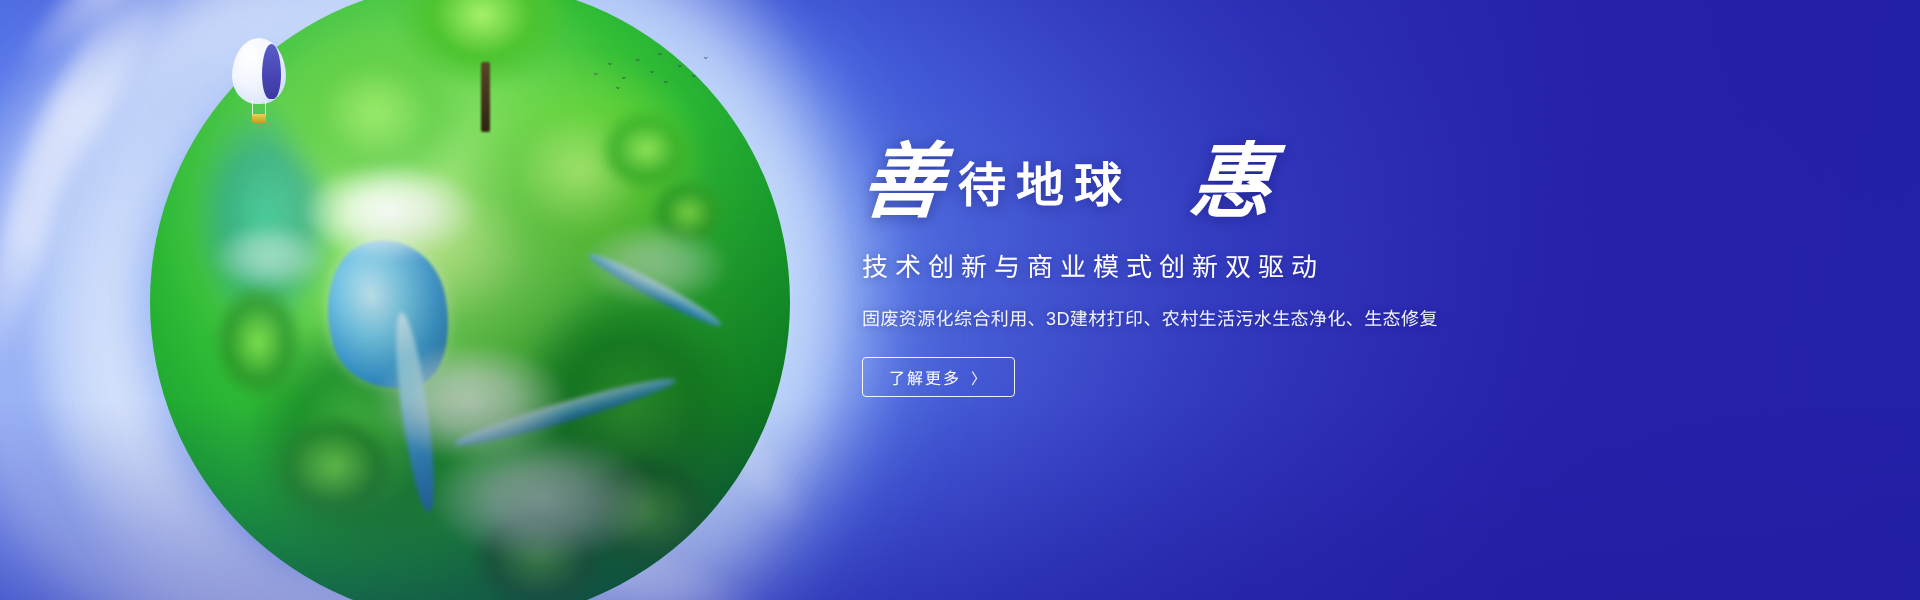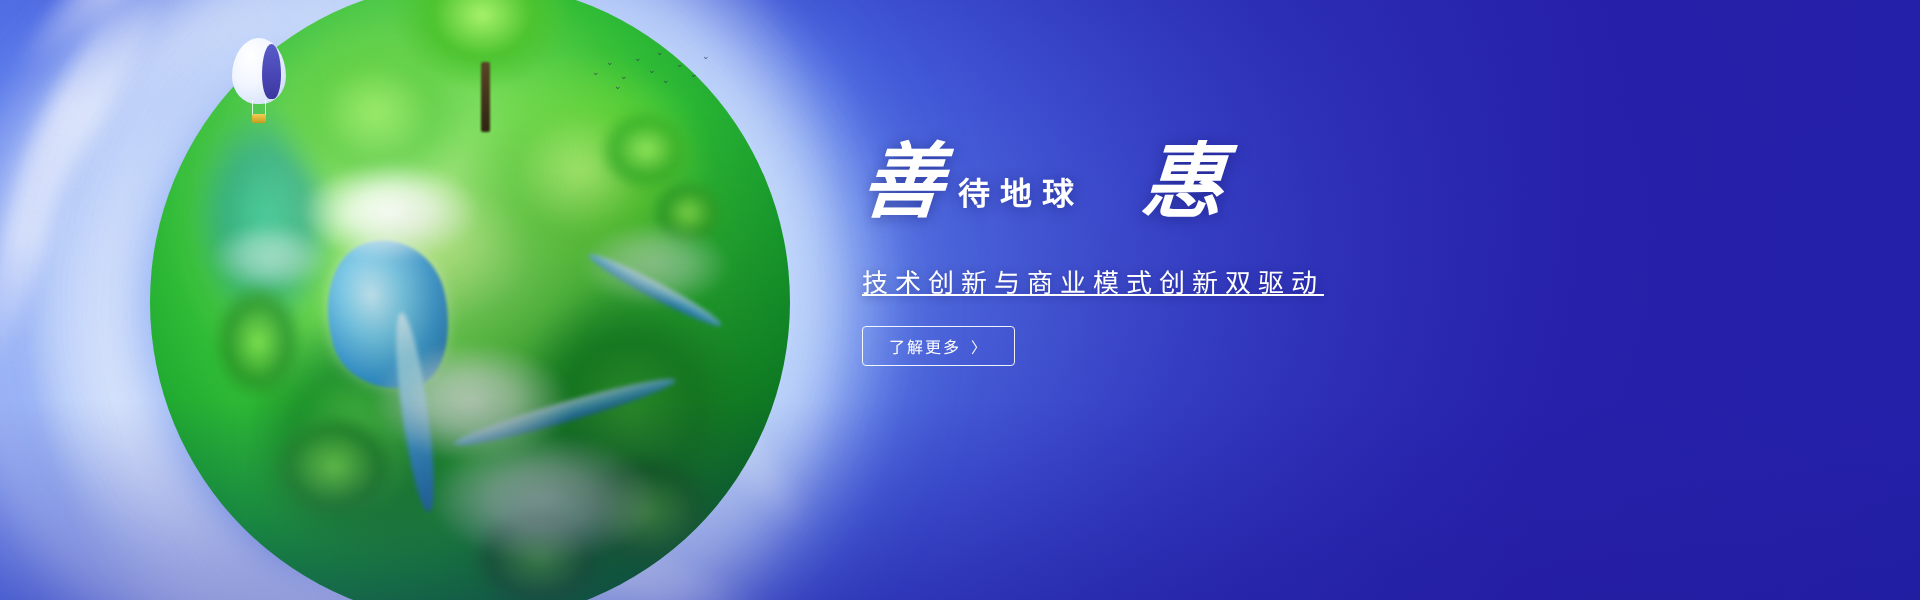--- a/index.html
+++ b/index.html
@@ -191,37 +191,36 @@
     font-family:"Liberation Serif","DejaVu Serif",serif;
     font-size:82px;
     font-weight:700;
     line-height:0.95;
     letter-spacing:2px;
     font-style:italic;
     transform:skewX(-4deg);
   }
   .hl-small {
     font-family:Liberation Sans, sans-serif;
-    font-size:32px;
+    font-size:48px;
     font-weight:700;
     letter-spacing:10px;
     line-height:1;
     padding-bottom:12px;
     margin-left:12px;
   }
   .hl-gap { width:58px; }
 
   .subtitle {
-    margin-top:40px;
+    margin-top:24px;
     color:#ffffff;
     font-size:26px;
     letter-spacing:7px;
     white-space:nowrap;
     text-shadow:0 1px 10px rgba(10,10,80,0.35);
-    text-decoration:underline;
   }
   .desc {
     margin-top:21px;
     color:#f2f4ff;
     font-size:18px;
     letter-spacing:0.4px;
     white-space:nowrap;
     text-shadow:0 1px 8px rgba(10,10,80,0.35);
   }
   .cta {
@@ -326,20 +325,21 @@
 
     <div class="headline">
       <span class="hl-big">善</span>
       <span class="hl-small">待地球</span>
       <span class="hl-gap"></span>
       <span class="hl-big">惠</span>
     </div>
 
     <div class="subtitle">技术创新与商业模式创新双驱动</div>
 
+    <div class="desc">固废资源化综合利用、3D建材打印、农村生活污水生态净化、生态修复</div>
 
     <a class="cta" href="#">
       <span>了解更多</span>
       <span class="chev">〉</span>
     </a>
 
   </div>
 </div>
 
 </body></html>

